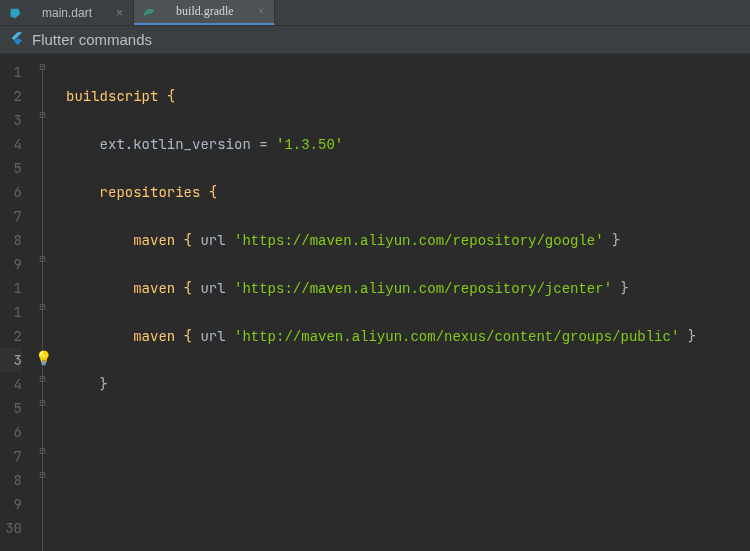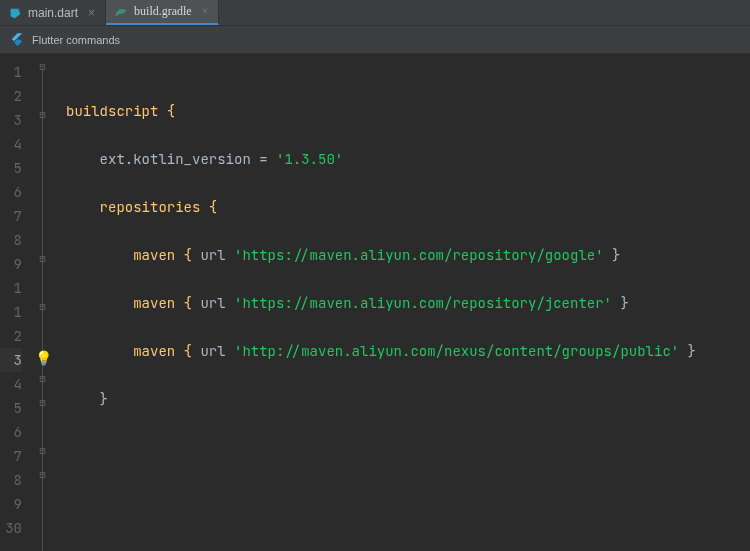--- a/index.html
+++ b/index.html
@@ -15,21 +15,21 @@
     display: flex;
     background: #3c3f41;
     border-bottom: 1px solid #323232;
     height: 26px;
     align-items: stretch;
   }
   .tab {
     display: flex;
     align-items: center;
     padding: 0 10px 0 8px;
-    gap: 6px;
+    gap: 20px;
     color: #bbbbbb;
     border-right: 1px solid #323232;
     font-size: 12px;
     cursor: pointer;
   }
   .tab.active {
     background: #4e5254;
     border-bottom: 2px solid #4a88c7;
     color: #d8d8d8;
     font-family: Liberation Serif, serif;
@@ -42,21 +42,21 @@
   .tab-icon { width: 14px; height: 14px; display: inline-block; }
   .banner {
     display: flex;
     align-items: center;
     gap: 8px;
     height: 28px;
     padding: 0 10px;
     background: #3c3f41;
     border-bottom: 1px solid #323232;
     color: #bcbec0;
-    font-size: 11px;
+    font-size: 15px;
   }
   .editor {
     display: flex;
     height: calc(551px - 26px - 28px);
     font-family: "JetBrains Mono","Consolas","Menlo",monospace;
     font-size: 14px;
     line-height: 24px;
     background: #2b2b2b;
   }
   .gutter {
@@ -96,24 +96,23 @@
     left: 5px;
     font-size: 14px;
     color: #f0a732;
   }
   .code {
     flex: 1;
     padding: 6px 16px 0 10px;
     white-space: pre;
     color: #a9b7c6;
     overflow: hidden;
-    margin-top: 15px;
   }
   .code .row { height: 24px; display: block; }
-  .str  { color: #22c55e; }
+  .str  { color: #84cc16; font-family: Liberation Mono, monospace; }
   .cm   { color: #808080; }
   .fn   { color: #ffc66d; }
 </style>
 </head>
 <body>
 
 <div class="tabs">
   <div class="tab">
     <span class="tab-icon">
       <svg viewBox="0 0 16 16">

